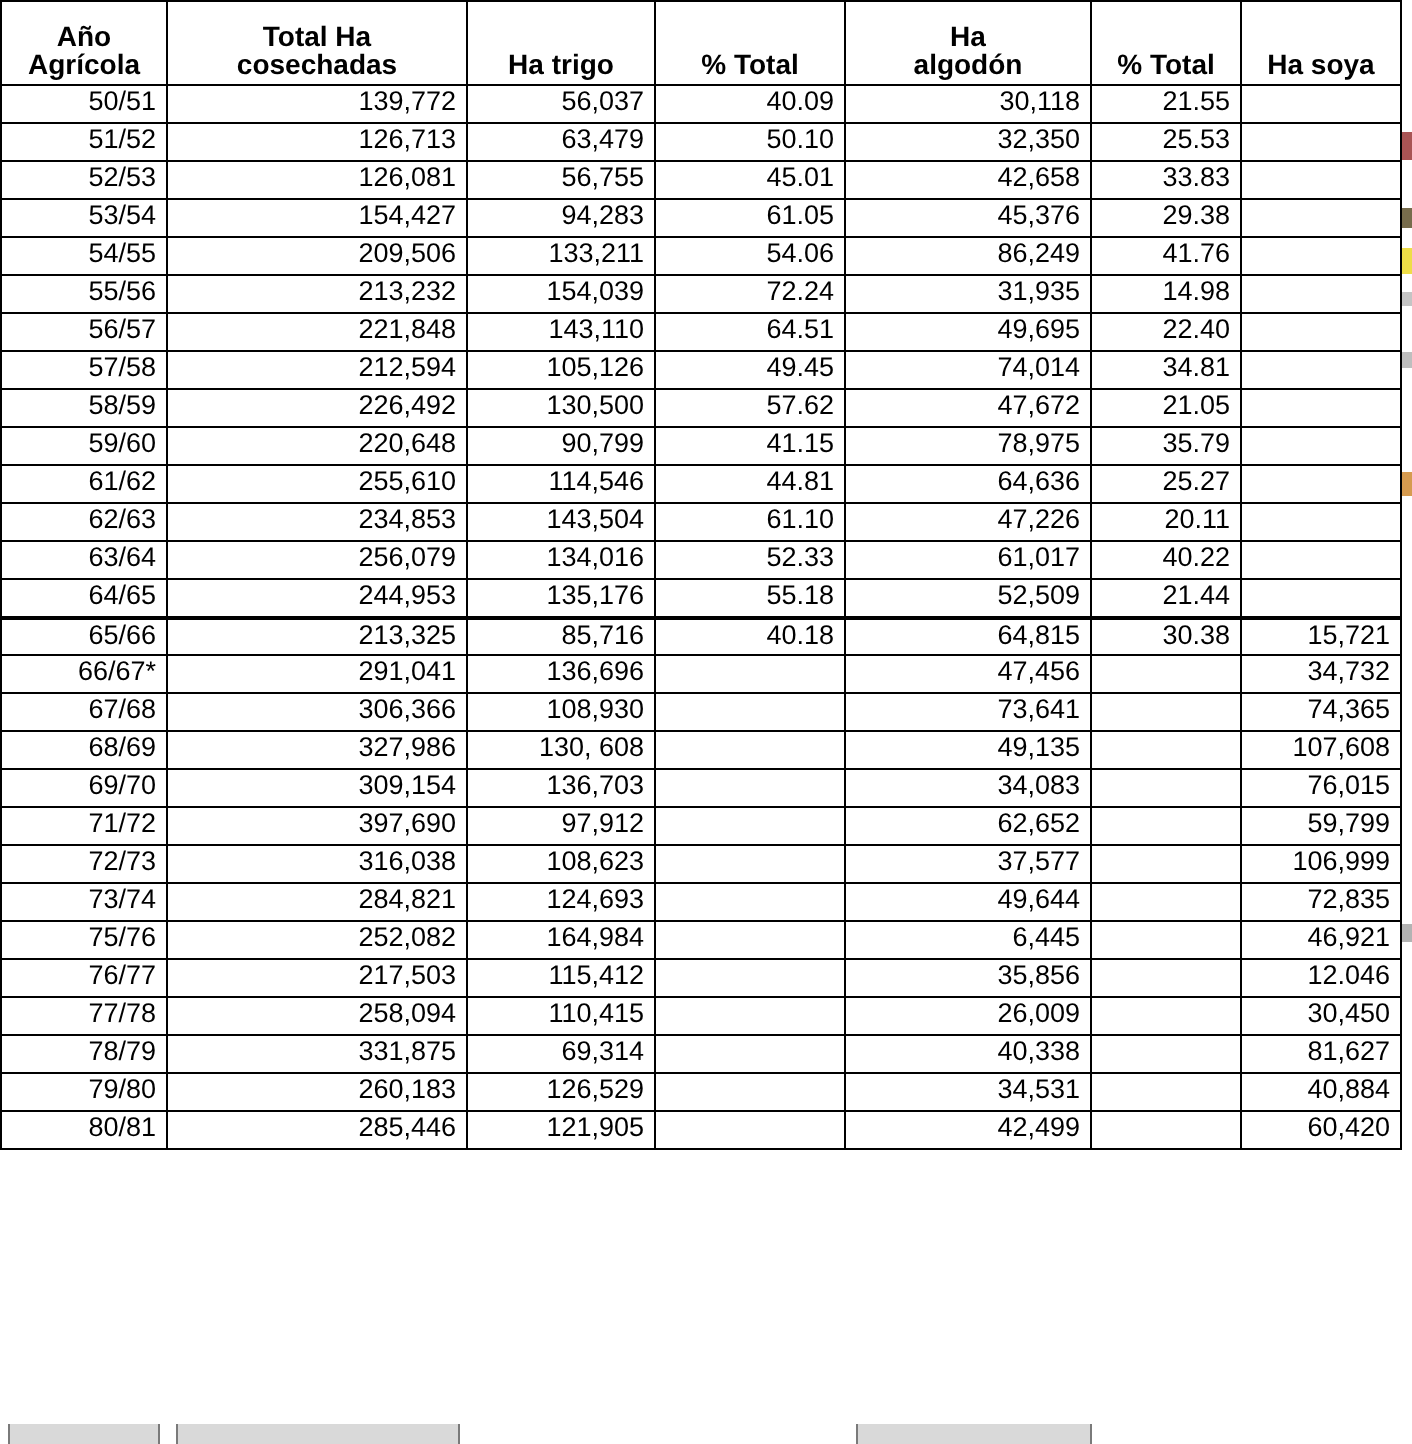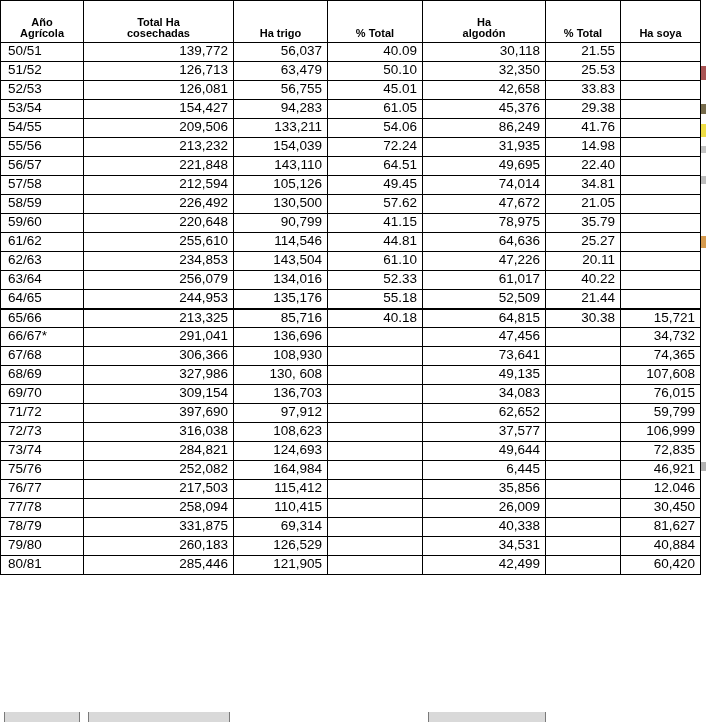--- a/index.html
+++ b/index.html
@@ -59,32 +59,32 @@
     white-space: nowrap;
     overflow: hidden;
   }
 
   table.data-table thead th {
     font-weight: bold;
     text-align: center;
     vertical-align: bottom;
     height: 42px;
     padding-bottom: 2px;
-    font-size: 11px;
+    font-size: 14px;
   }
   table.data-table thead th .hdr-line {
     display: block;
   }
 
   table.data-table tbody td {
     text-align: right;
     vertical-align: middle;
   }
   table.data-table tbody td.year-cell {
-    text-align: left;
+    text-align: right;
     padding-left: 7px;
   }
 
   
   table.data-table tbody tr.section-break > td {
     border-top: 2px solid #000000;
   }
 
   
   .partial-row {

